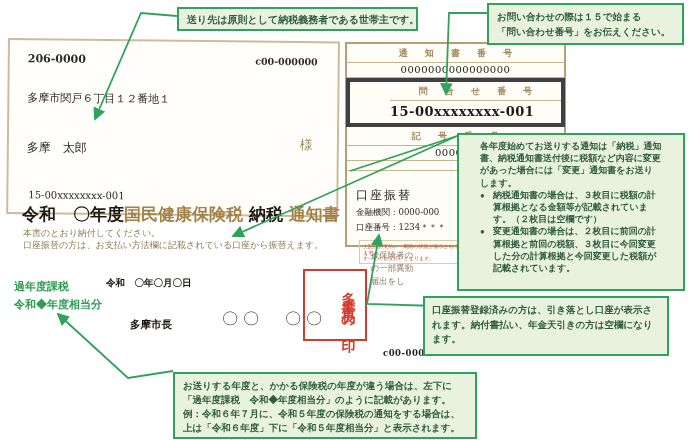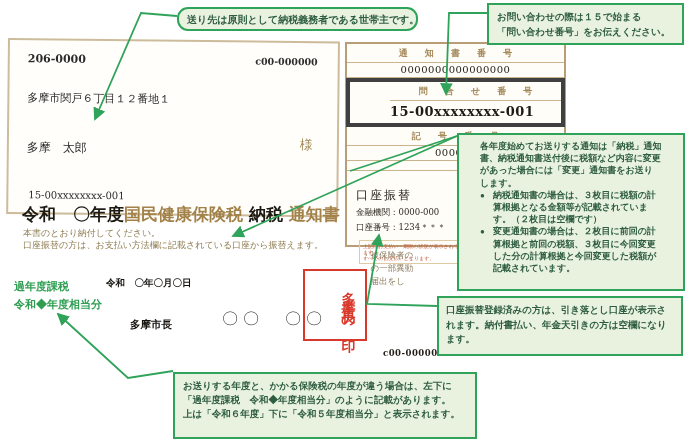--- a/index.html
+++ b/index.html
@@ -48,28 +48,28 @@
   .mayor-name { left:222px; top:309px; color:#14110c; font-size:16px; letter-spacing:5px; white-space:nowrap; }
   .stamp { left:303px; top:269px; width:64px; height:72px; border:2.5px solid #d9392b;
            color:#d9392b; writing-mode:vertical-rl; font-weight:bold; font-size:14px;
            letter-spacing:6px; line-height:30px; padding:3px 1px 0 0; box-sizing:border-box;
            text-align:center; background:rgba(255,255,255,0.0); }
 
   
   .gbox { position:absolute; z-index:3; background:#e9f2df; border:2px solid #2fa35a;
           color:#2e5d40; font-weight:600; box-sizing:border-box; }
   .gbox-a { left:177px; top:7px;  width:241px; height:24px; font-size:10px;
-            padding:4px 0 0 8px; white-space:nowrap;border-radius:11px; }
+            padding:4px 0 0 8px; white-space:nowrap; }
   .gbox-b { left:487px; top:3px;  width:197px; height:42px; font-size:9.5px;
             padding:4px 0 0 8px; line-height:15px; white-space:nowrap; }
   .gbox-c { left:457px; top:133px; width:228px; height:158px; font-size:9px;
             padding:5px 21px; line-height:12.2px; }
   .gbox-c .bullet { display:flex; }
   .gbox-c .b-glyph { width:13px; flex:none; font-size:8px; padding-top:1px; }
-  .gbox-d { left:437px; top:296px; width:246px; height:60px; font-size:9.5px;
+  .gbox-d { left:423px; top:296px; width:246px; height:60px; font-size:9.5px;
             padding:5px 7px; line-height:14.5px; }
   .gbox-e { left:173px; top:372px; width:304px; height:67px; font-size:9.5px;
             padding:5px 8px; line-height:14px; white-space:nowrap; }
 
   
   .arrows { position:absolute; left:0; top:0; z-index:2; pointer-events:none; }
 </style>
 </head>
 <body>
 
@@ -159,16 +159,17 @@
       <span class="b-glyph">●</span>
       <span>変更通知書の場合は、２枚目に前回の計算根拠と前回の税額、３枚目に今回変更した分の計算根拠と今回変更した税額が記載されています。</span>
     </div>
   </div>
 
   <div class="gbox gbox-d">口座振替登録済みの方は、引き落とし口座が表示されます。納付書払い、年金天引きの方は空欄になります。</div>
 
   <div class="gbox gbox-e">
     <div>お送りする年度と、かかる保険税の年度が違う場合は、左下に</div>
     <div>「過年度課税　令和◆年度相当分」のように記載があります。</div>
+    <div>例：令和６年７月に、令和５年度の保険税の通知をする場合は、</div>
     <div>上は「令和６年度」下に「令和５年度相当分」と表示されます。</div>
   </div>
 
 </div>
 
 </body></html>

